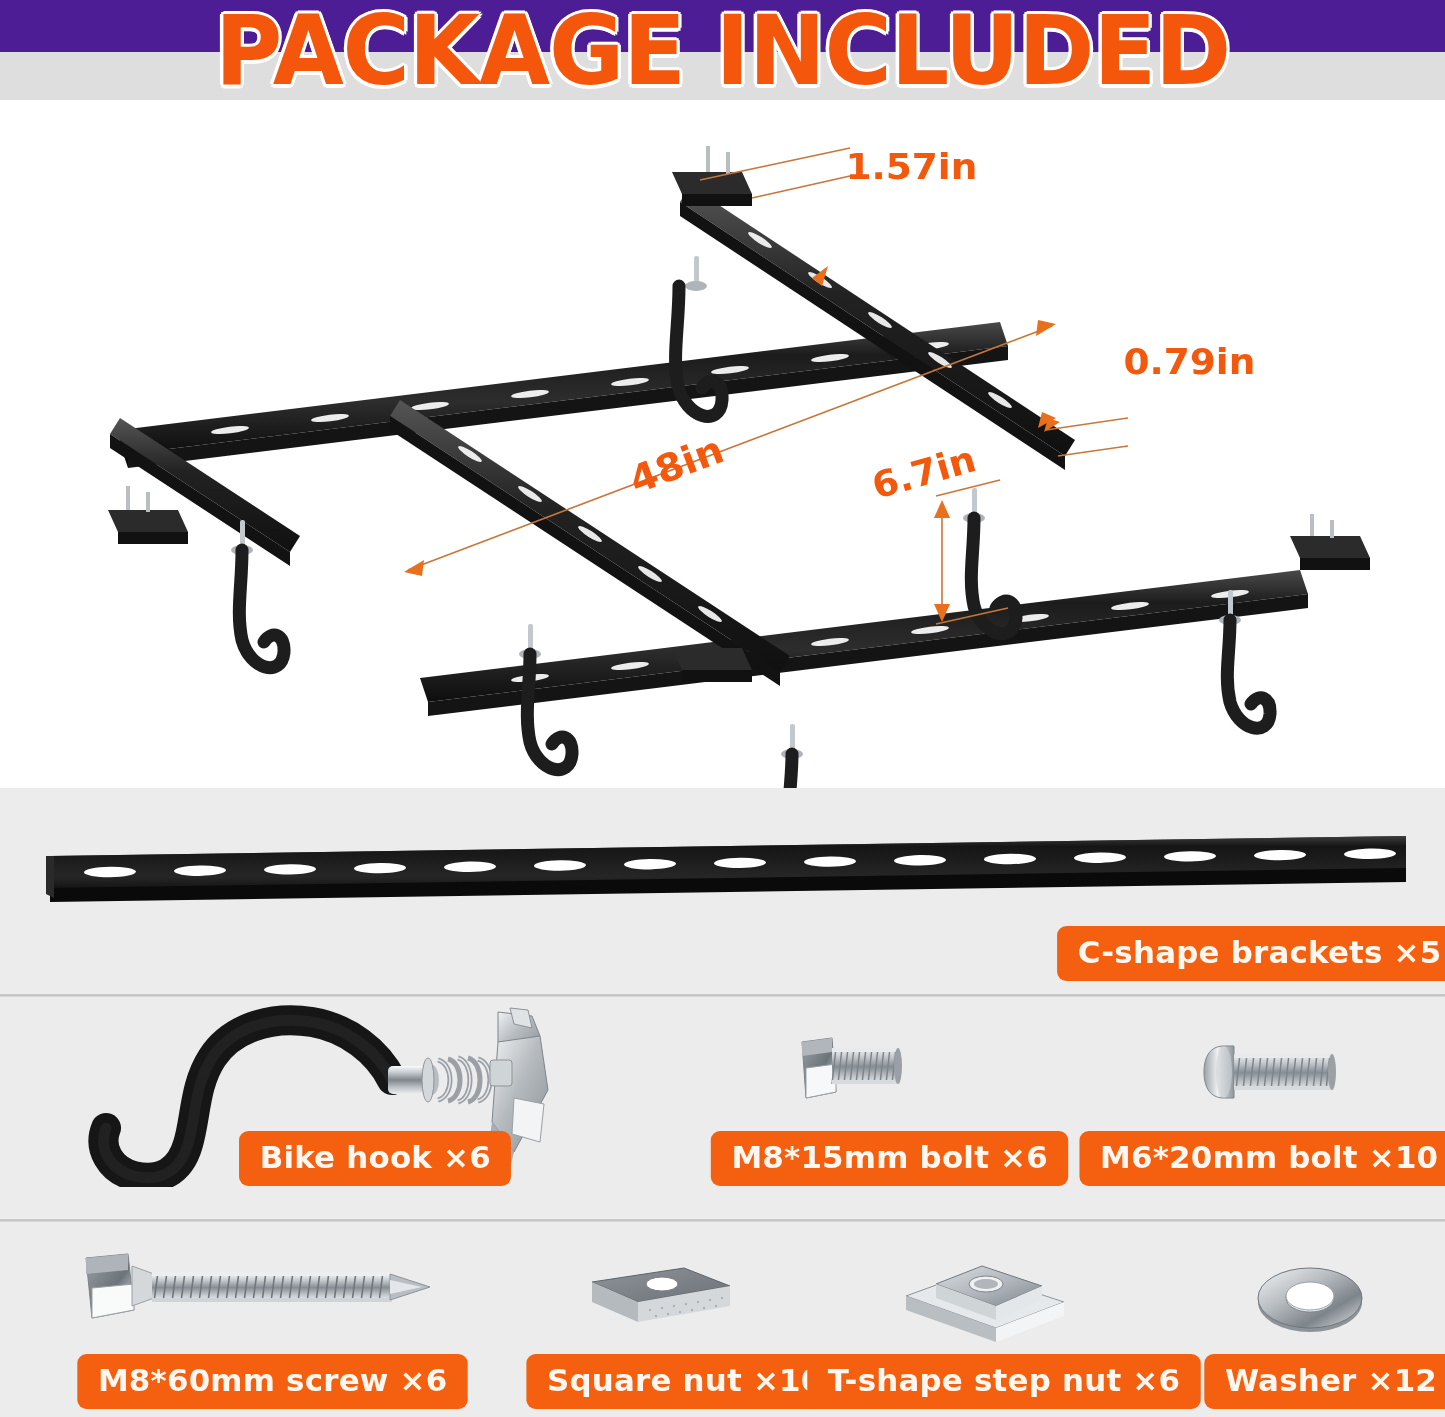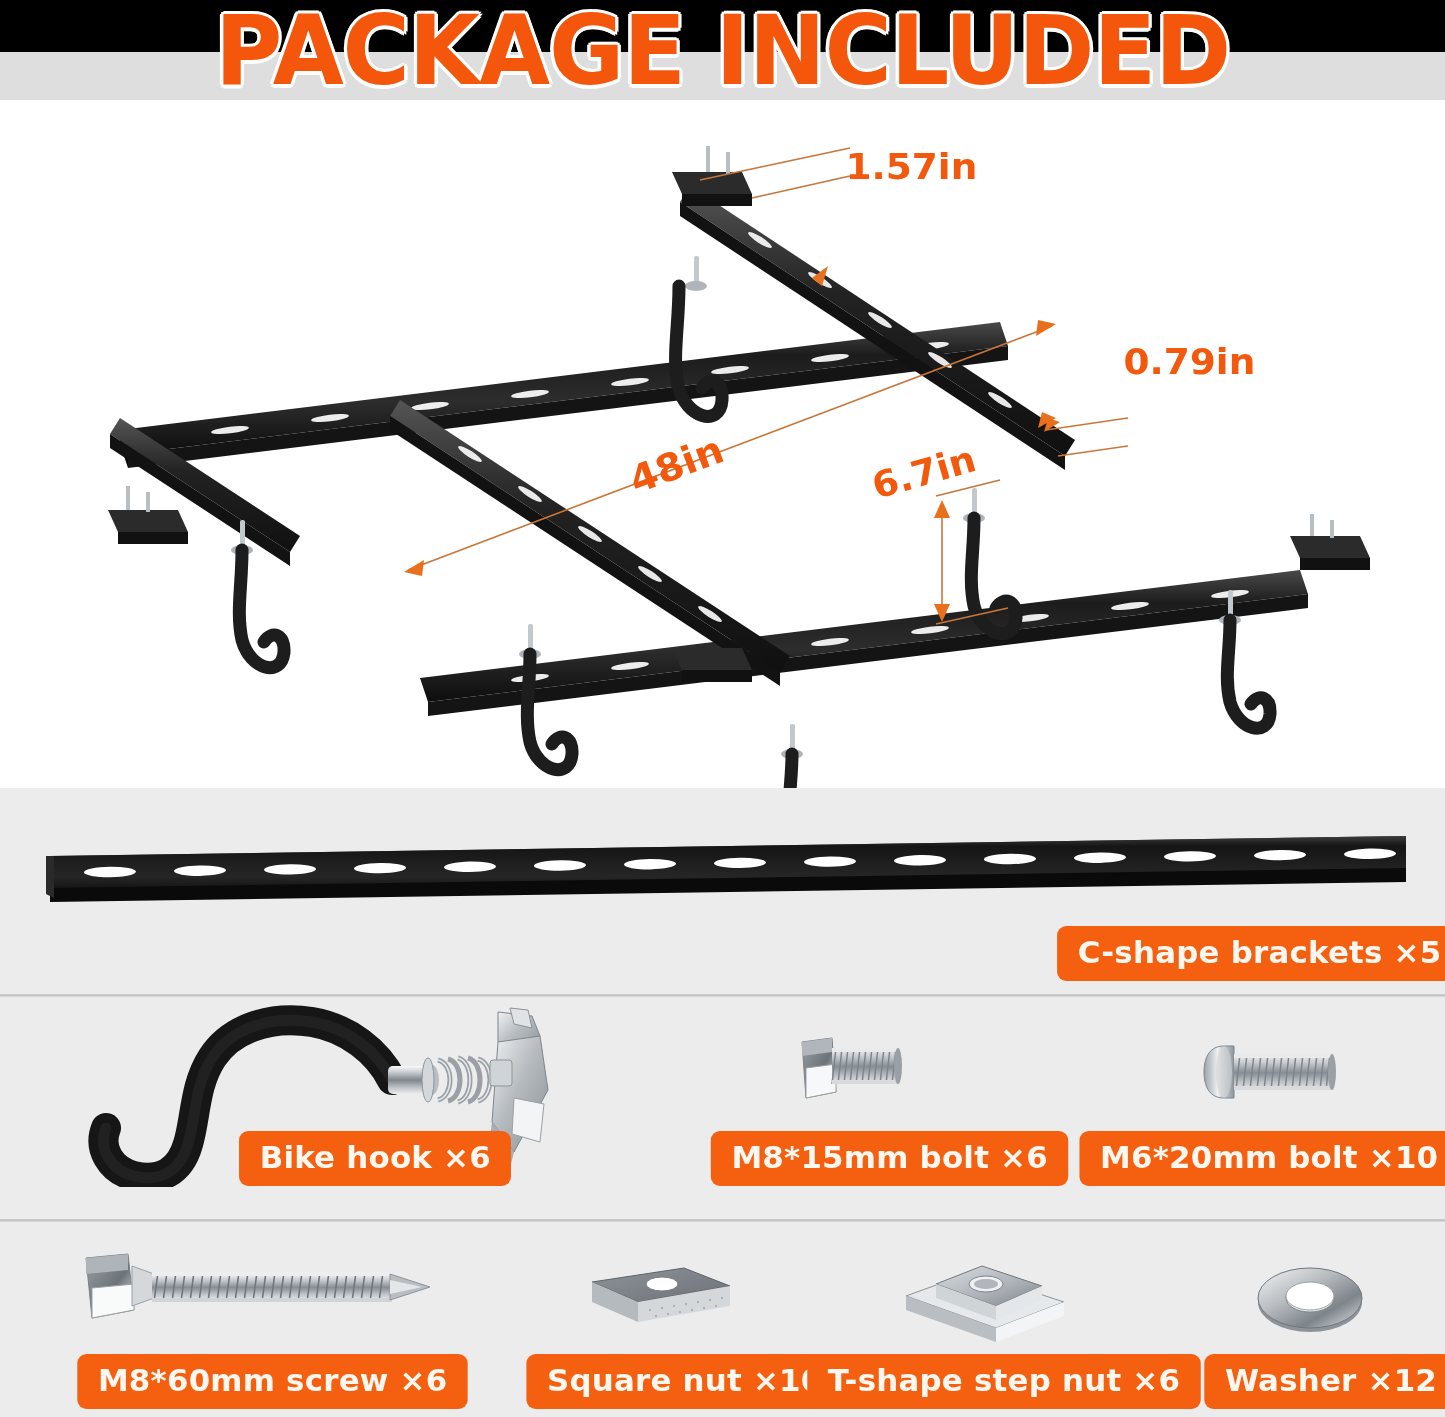--- a/index.html
+++ b/index.html
@@ -7,21 +7,21 @@
   html,body { width:1445px; height:1417px; }
   body {
     font-family:"Liberation Sans", sans-serif;
     background:#ffffff;
     position:relative;
     overflow:hidden;
   }
   
   .header {
     position:absolute; left:0; top:0; width:1445px; height:100px;
-    background:#000000;
+    background:#4c1d95;
   }
   .header .grey-strip {
     position:absolute; left:0; top:52px; width:1445px; height:48px;
     background:#dedede;
   }
   .header-title {
     position:absolute; left:0; top:0; width:1445px; height:100px;
     display:flex; align-items:center; justify-content:center;
     font-family:"DejaVu Sans", sans-serif;
     font-weight:bold;

